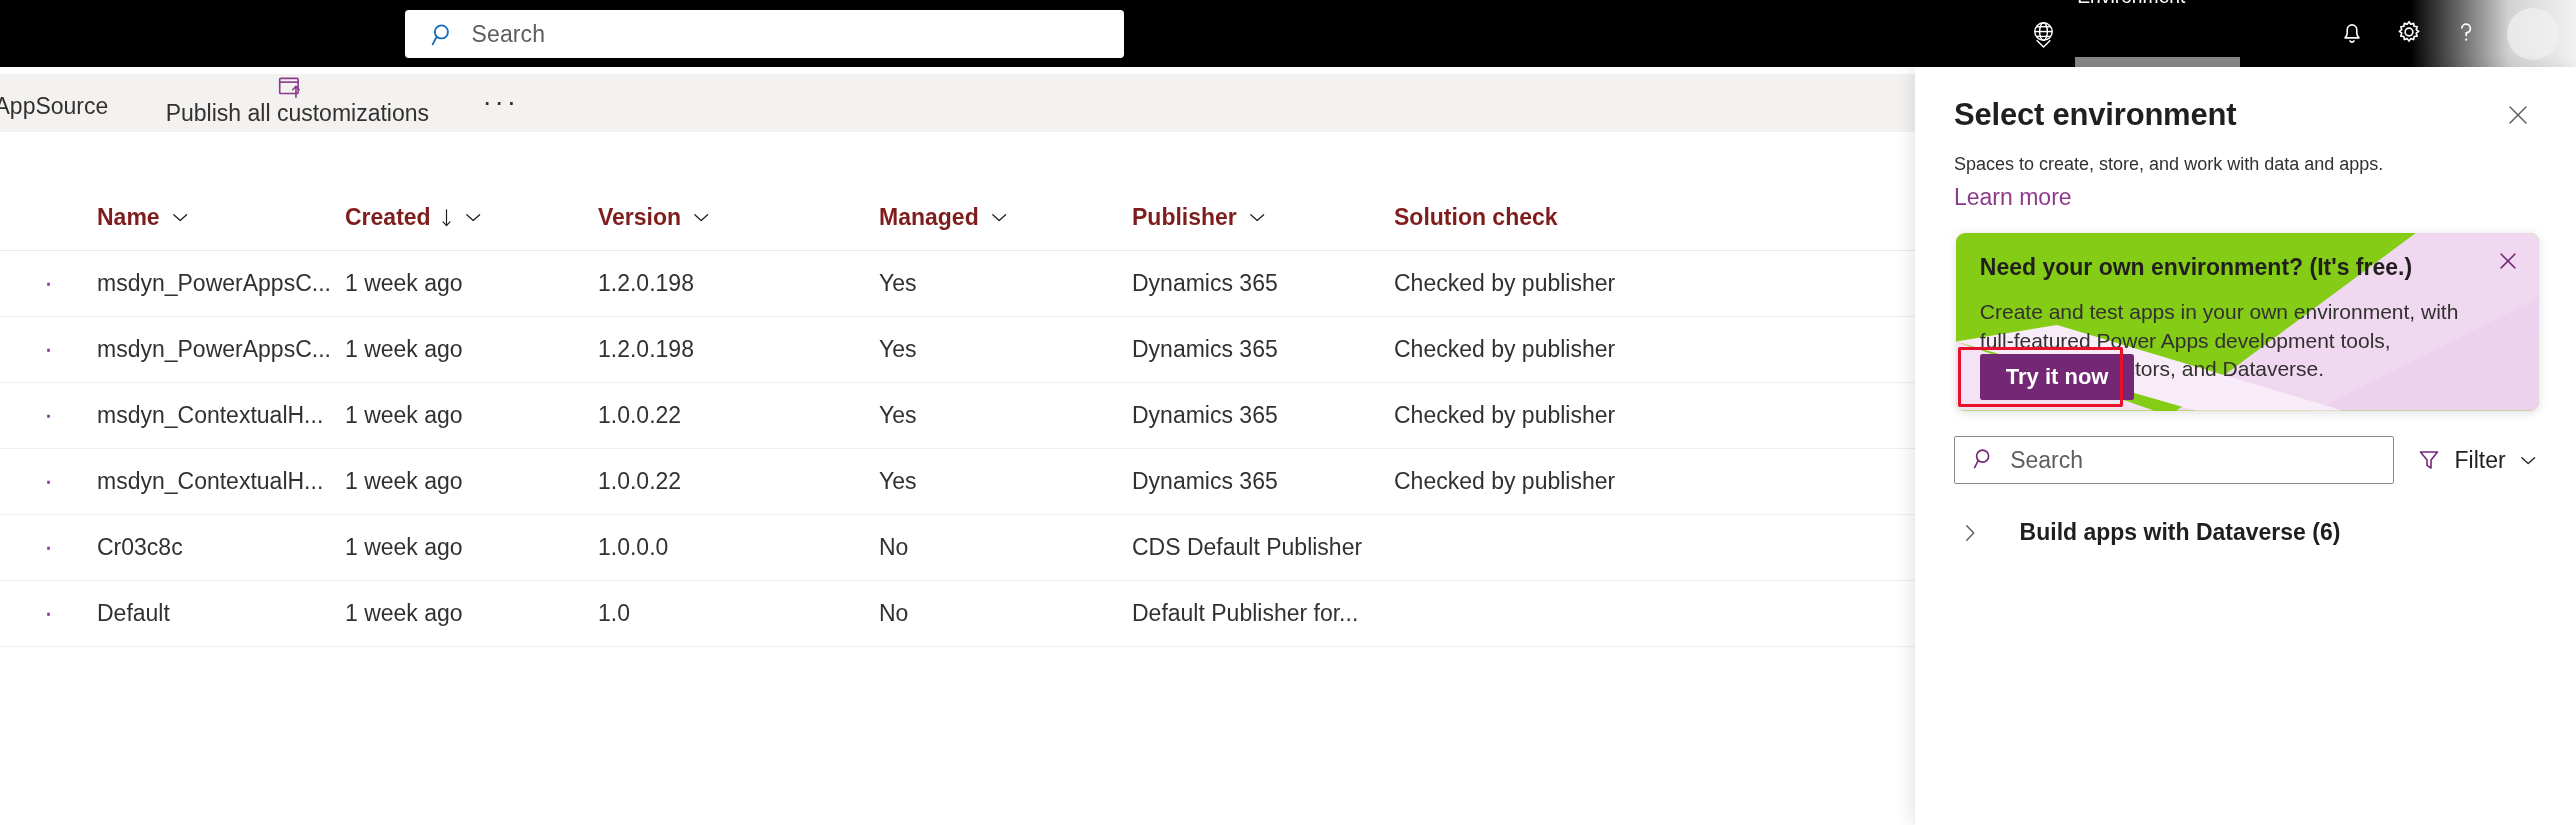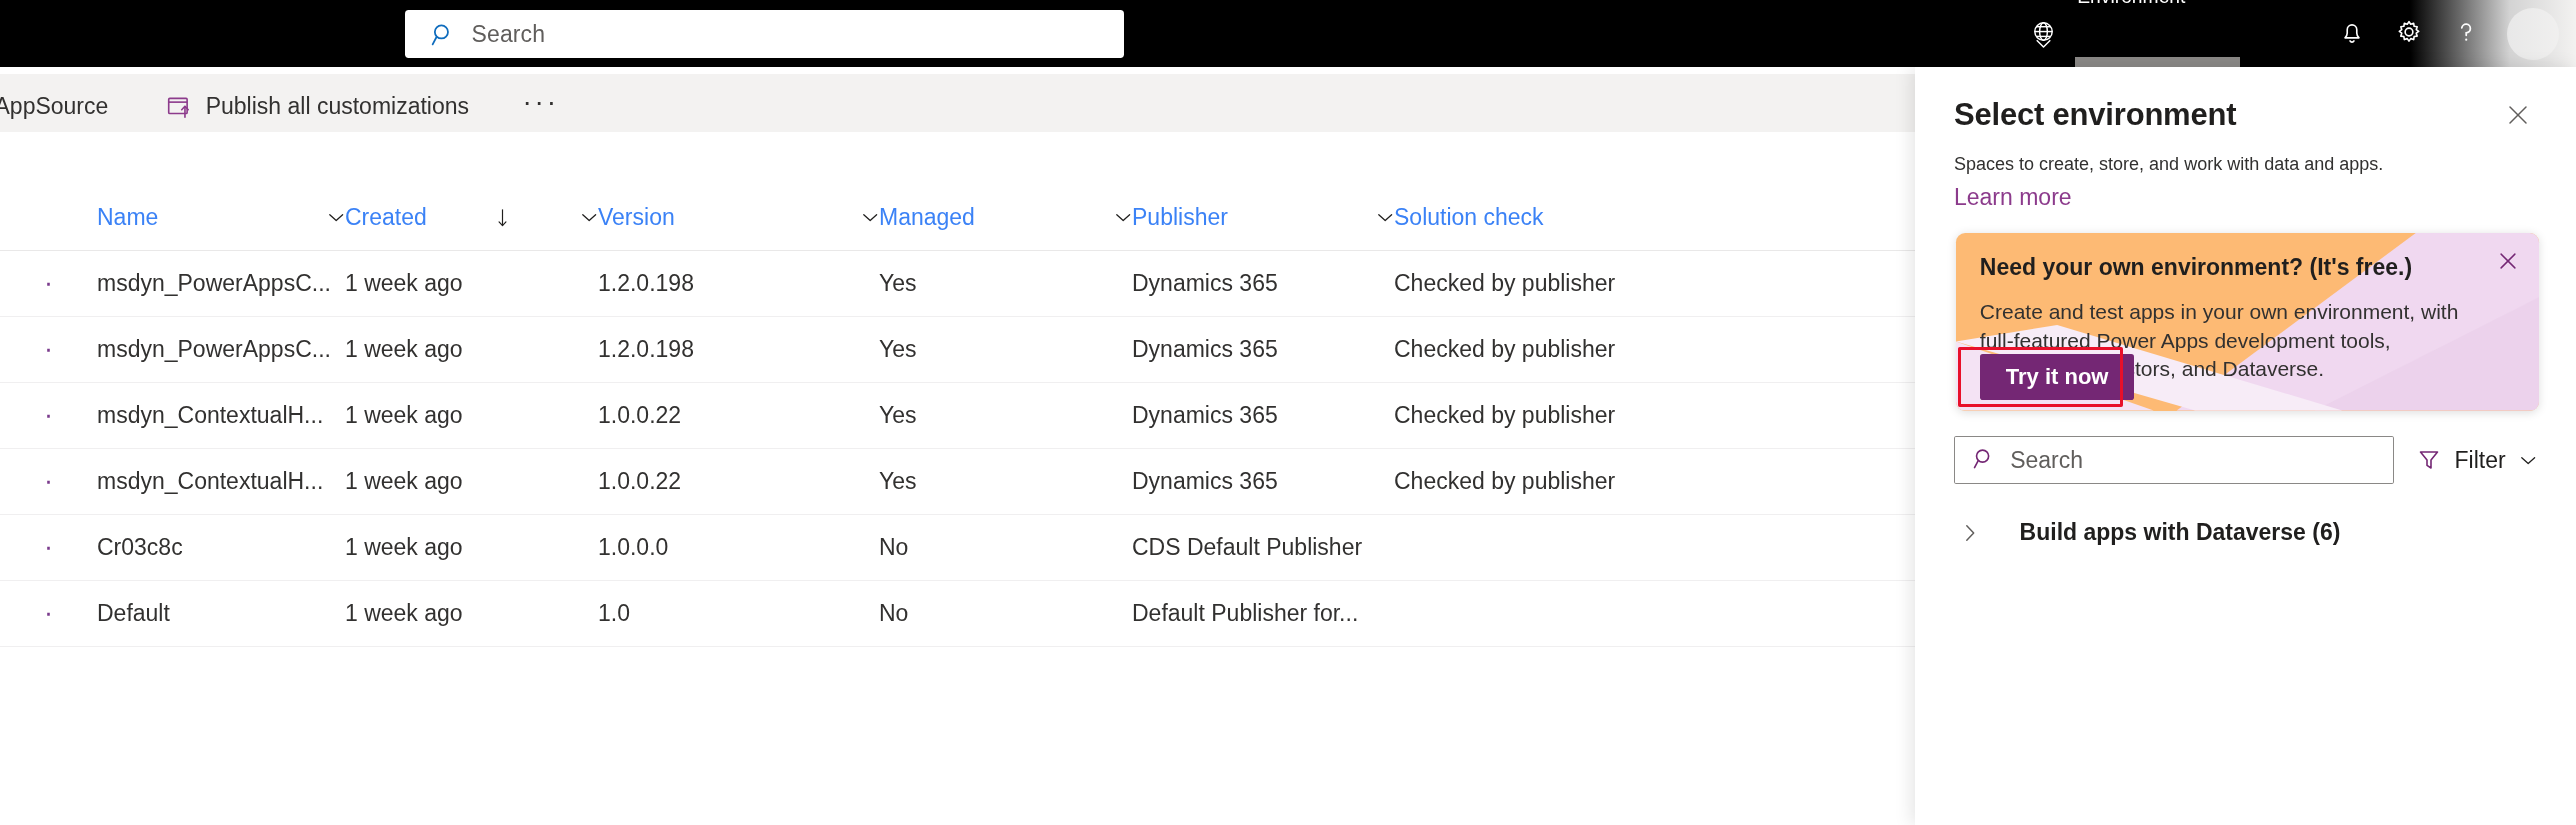--- a/index.html
+++ b/index.html
@@ -114,21 +114,21 @@
     font-size: 23px;
     color: #323130;
     white-space: nowrap;
   }
   .cmd-appsource {
     padding-left: 0;
     margin-left: -5.5px;
     font-size: 23px;
     color: #323130;
   }
-  .cmd-publish { margin-left: 28px; }
+  .cmd-publish { margin-left: 28px; flex-direction: column; }
   .cmd-publish .cmd-ico { width: 26px; height: 26px; margin-right: 14px; }
   .cmd-ellipsis {
     margin-left: 24px;
     font-size: 28px;
     color: #323130;
     letter-spacing: 2.8px;
     line-height: 1;
     padding-bottom: 9.2px;
   }
 
@@ -161,23 +161,22 @@
   .cell {
     font-size: 23px;
     color: #323130;
     white-space: nowrap;
     overflow: hidden;
     box-sizing: border-box;
     display: flex;
     align-items: center;
   }
   .grid-header .cell {
-    font-weight: normal;
-    color: #3b82f6;
-    justify-content: space-between;
+    font-weight: bold;
+    color: #7f1d1d;
   }
   .c-ctx   { width: 97px; justify-content: center; }
   .c-name  { width: 248px; }
   .c-created { width: 253px; }
   .c-version { width: 281px; }
   .c-managed { width: 253px; }
   .c-publisher { width: 262px; }
   .c-check { width: 386px; }
   .chev {
     margin-left: 11px;
@@ -253,21 +252,21 @@
     margin-top: 3.7px;
   }
 
   
   .callout {
     position: relative;
     margin-top: 21px;
     margin-left: 1.8px;
     width: 583px;
     height: 178px;
-    background: #fdba74;
+    background: #84cc16;
     border-radius: 9.2px;
     box-shadow: 0 1.8px 9.2px rgba(0,0,0,.13);
     overflow: hidden;
   }
   .callout-deco {
     position: absolute;
     inset: 0;
     pointer-events: none;
   }
   .callout-inner {

